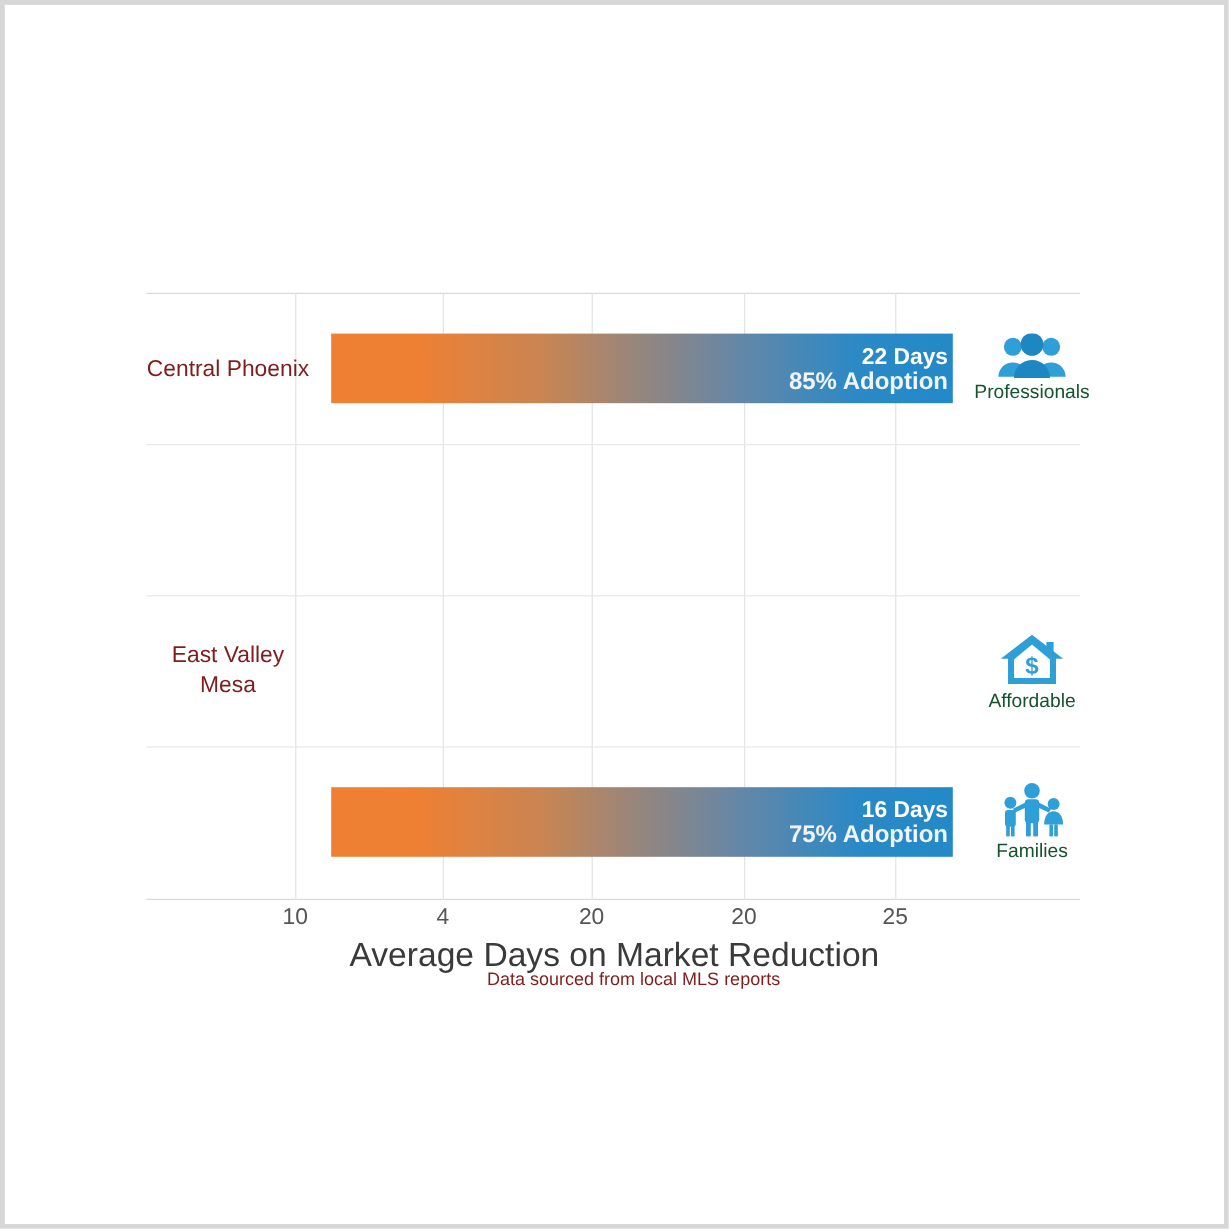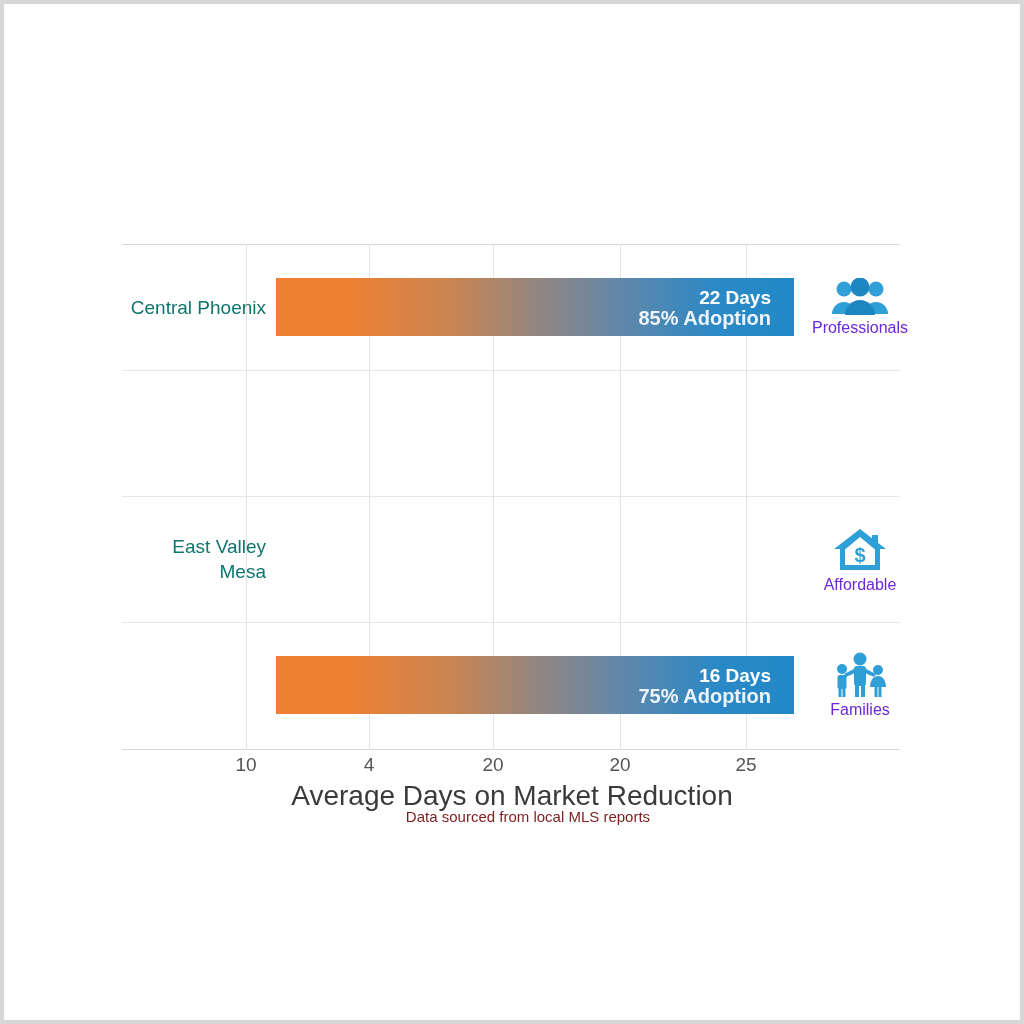--- a/index.html
+++ b/index.html
@@ -55,38 +55,38 @@
     position:absolute;
     left:0;right:0;
     height:126px;
     display:flex;
     align-items:center;
   }
   .cat-label{
     position:absolute;
     left:-8px;
     width:152px;
-    text-align:right;
-    color:#0f766e;
+    text-align:center;
+    color:#7f1d1d;
     font-size:19px;
     line-height:25px;
     white-space:pre-line;
   }
 
   .bar{
     position:absolute;
     left:154px;
     width:518px;
     height:58px;
     background:linear-gradient(90deg,#ef8033 0%,#ee8033 14%,#c98553 34%,#94867f 50%,#6387a8 66%,#2a89c6 85%,#2389c8 100%);
     display:flex;
     flex-direction:column;
     align-items:flex-end;
     justify-content:center;
-    padding-right:23px;
+    padding-right:4px;
     box-sizing:border-box;
   }
   .bar-days{
     color:#ffffff;
     font-size:19px;
     font-weight:bold;
     line-height:22px;
   }
   .bar-adopt{
     color:#eef4f9;
@@ -99,21 +99,21 @@
     position:absolute;
     left:686px;
     width:104px;
     display:flex;
     flex-direction:column;
     align-items:center;
     justify-content:center;
   }
   .icon-cell svg{display:block;}
   .icon-label{
-    color:#6d28d9;
+    color:#14532d;
     font-size:16px;
     margin-top:3px;
     white-space:nowrap;
   }
 
   
   .tick{
     position:absolute;
     top:510px;
     transform:translateX(-50%);

